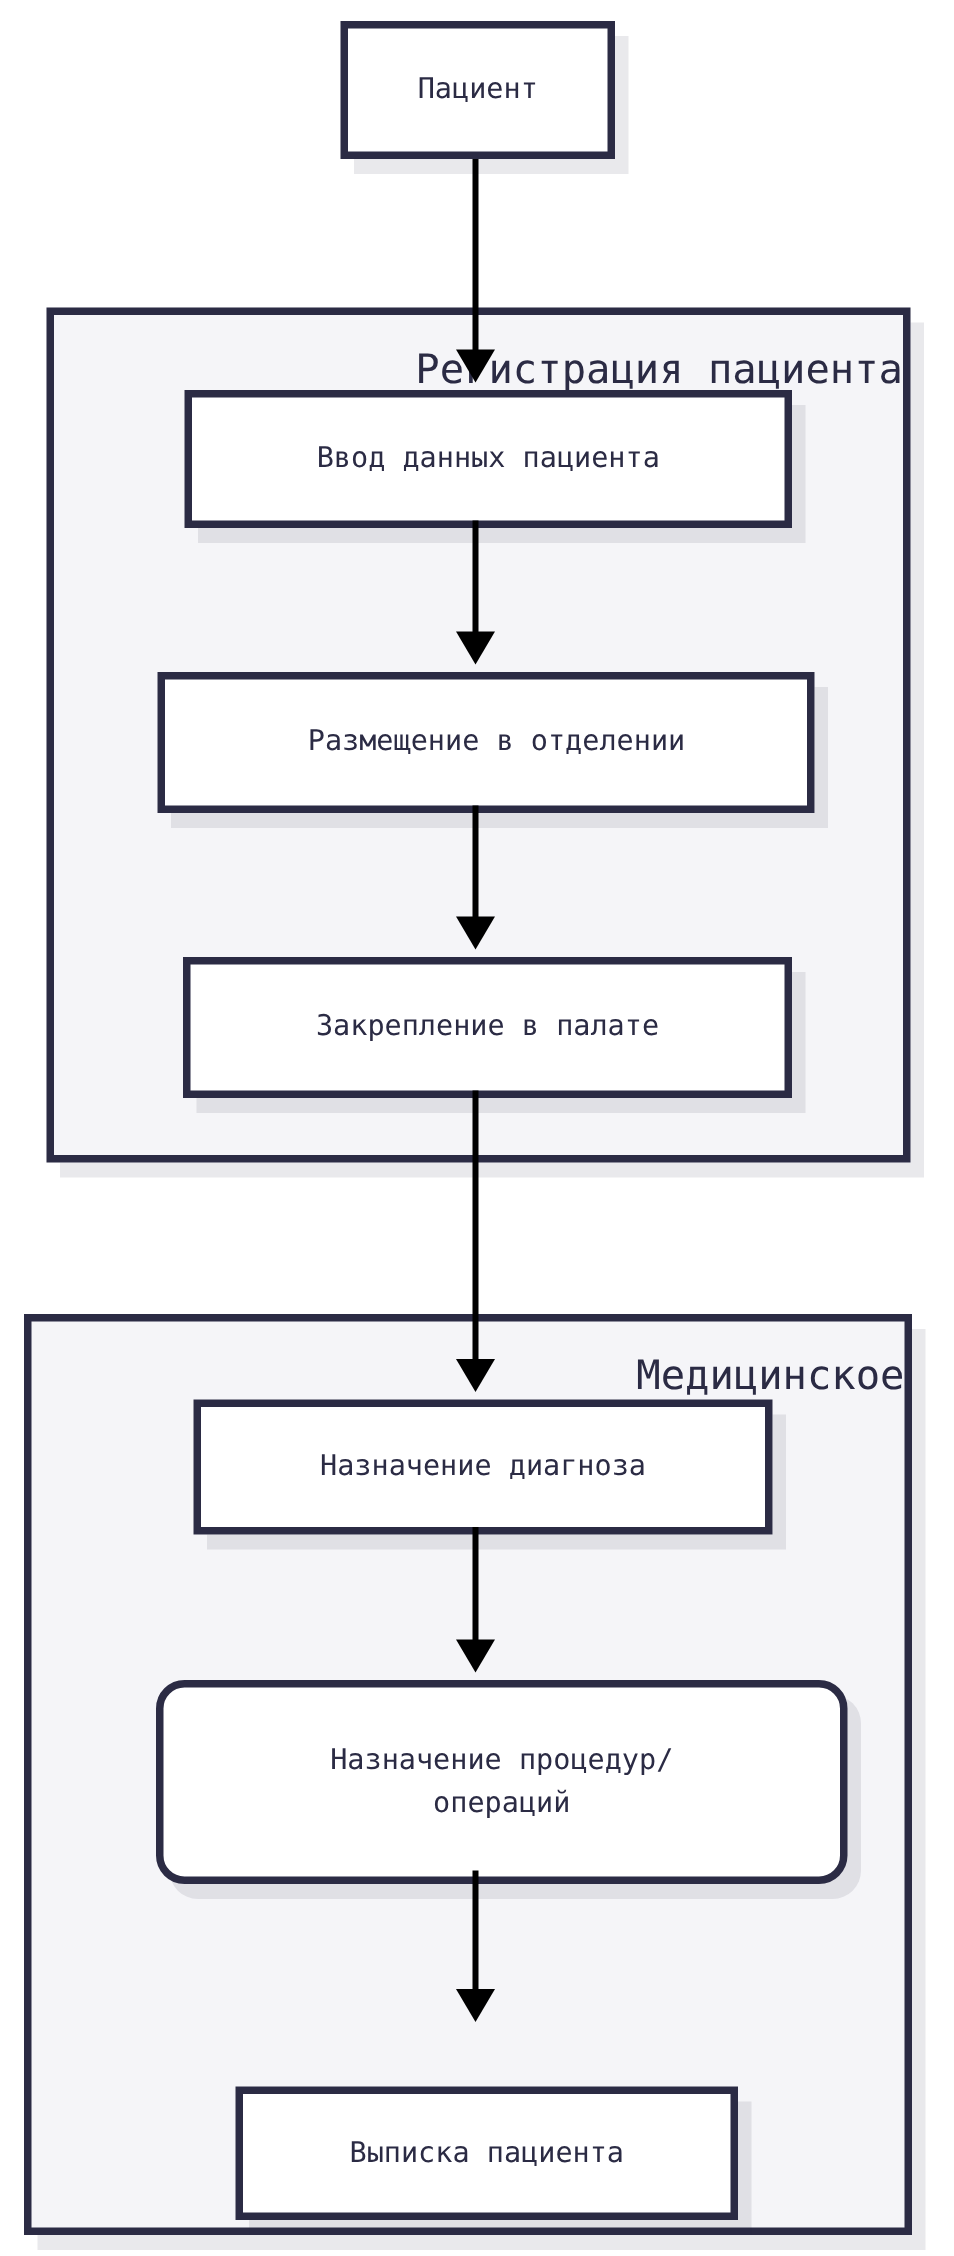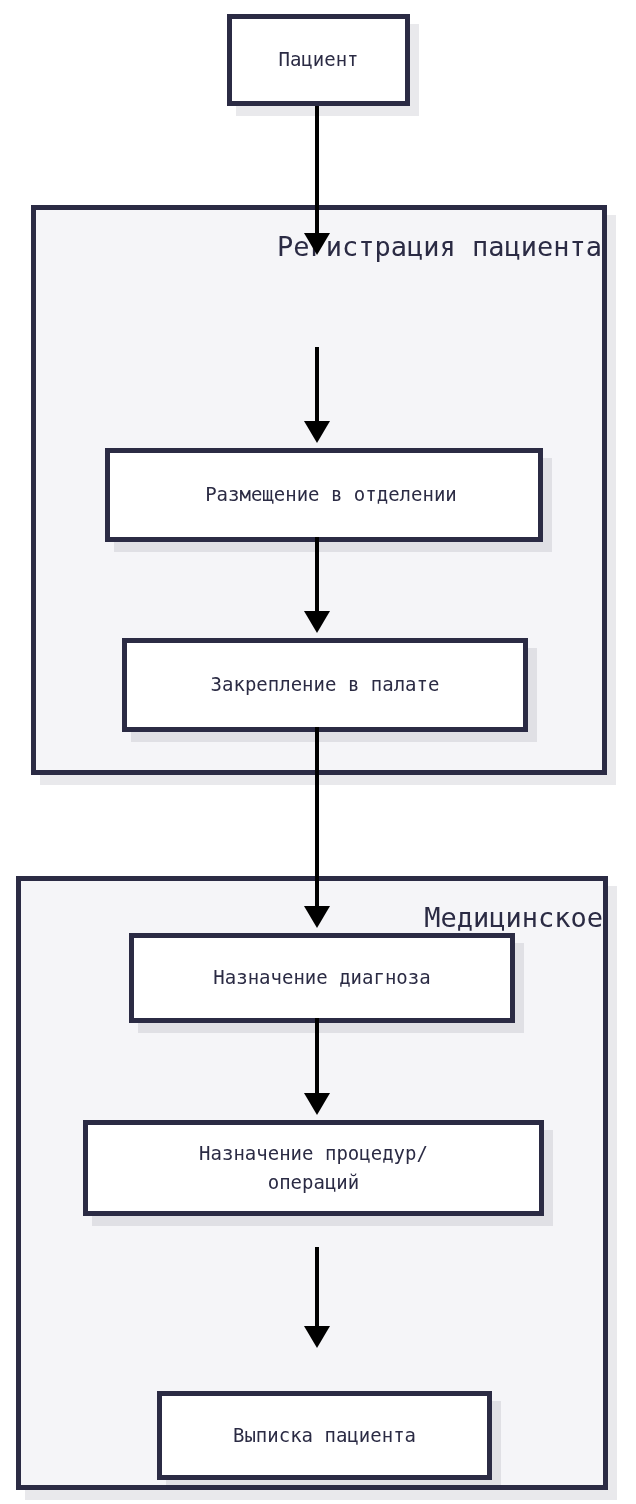--- a/index.html
+++ b/index.html
@@ -76,40 +76,43 @@
     border-top:22px solid var(--arrow);
   }
   
   #node-patient{left:227px;top:14px;width:183px;height:92px;}
   #group-registration{left:31px;top:205px;width:576px;height:570px;}
   #node-enter-patient-data{left:87px;top:50px;width:405px;height:92px;}
   #node-department-placement{left:69px;top:238px;width:438px;height:94px;padding-left:14px;}
   #node-ward-assignment{left:86px;top:428px;width:406px;height:94px;}
   #group-medical{left:16px;top:876px;width:592px;height:614px;}
   #node-diagnosis{left:108px;top:52px;width:386px;height:90px;}
-  #node-procedures-operations{left:62px;top:239px;width:461px;height:96px;}
+  #node-procedures-operations{left:83px;top:239px;width:461px;height:136px;border-radius:19px;}
   #node-discharge{left:136px;top:472px;width:335px;height:89px;margin-top:38px;}
   #arrow-1{left:304px;top:106px;height:149px;}
   #arrow-2{left:304px;top:347px;height:96px;}
   #arrow-3{left:304px;top:537px;height:96px;}
   #arrow-4{left:304px;top:727px;height:201px;}
   #arrow-5{left:304px;top:1018px;height:97px;}
   #arrow-6{left:304px;top:1247px;height:101px;}
 </style>
 </head>
 <body>
 
 <div class="canvas">
 
   <div class="node" id="node-patient">
     <span>Пациент</span>
   </div>
 
   <div class="group" id="group-registration">
     <div class="group-title">Регистрация пациента</div>
+    <div class="node" id="node-enter-patient-data">
+      <span>Ввод данных пациента</span>
+    </div>
     <div class="node" id="node-department-placement">
       <span>Размещение в отделении</span>
     </div>
     <div class="node" id="node-ward-assignment">
       <span>Закрепление в палате</span>
     </div>
   </div>
 
   <div class="group" id="group-medical">
     <div class="group-title">Медицинское</div>

